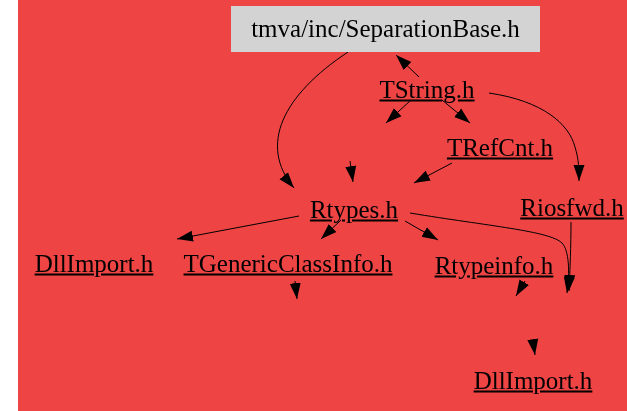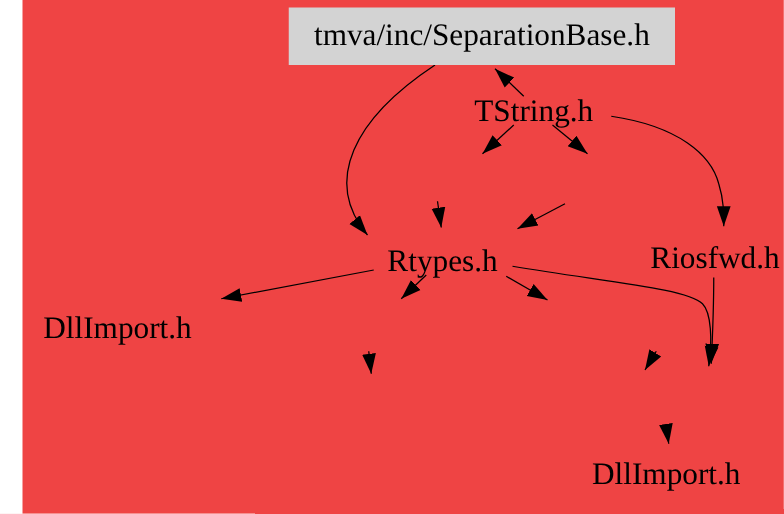--- a/index.html
+++ b/index.html
@@ -23,20 +23,21 @@
     stroke-width: 1;
   }
   .node {
     position: absolute;
     transform: translate(-50%, -50%);
     font-size: 25px;
     line-height: 1;
     color: #000000;
     white-space: nowrap;
     cursor: pointer;
+    text-decoration: underline;
   }
   .root-node {
     position: absolute;
     left: 213px; top: 6px;
     width: 309px; height: 46px;
     background: #d3d3d3;
     display: flex;
     align-items: center;
     justify-content: center;
     font-size: 25px;
@@ -69,18 +70,21 @@
     <path class="edge" d="M 392,213 C 470,226 532,231 544,243 C 551,250 552,272 549,293" marker-end="url(#arw)"></path>
     <path class="edge" d="M 553,222 C 553,245 552,270 551,291" marker-end="url(#arw)"></path>
     <path class="edge" d="M 507,281 L 498,296" marker-end="url(#arw)"></path>
     <path class="edge" d="M 515,341 L 517,355" marker-end="url(#arw)"></path>
     <path class="edge" d="M 277,281 L 279,299" marker-end="url(#arw)"></path>
   </svg>
 
   <div class="root-node" style="background: rgb(211, 211, 211);">tmva/inc/SeparationBase.h</div>
 
   <div class="node" style="left:409px; top:89px">TString.h</div>
+  <div class="node" style="left:482px; top:147px">TRefCnt.h</div>
   <div class="node" style="left:554px; top:207px">Riosfwd.h</div>
   <div class="node" style="left:336px; top:209px">Rtypes.h</div>
   <div class="node" style="left:76px;  top:263px">DllImport.h</div>
+  <div class="node" style="left:270px; top:263px">TGenericClassInfo.h</div>
+  <div class="node" style="left:476px; top:265px">Rtypeinfo.h</div>
   <div class="node" style="left:515px; top:380px">DllImport.h</div>
 
 </div>
 
 </body></html>

